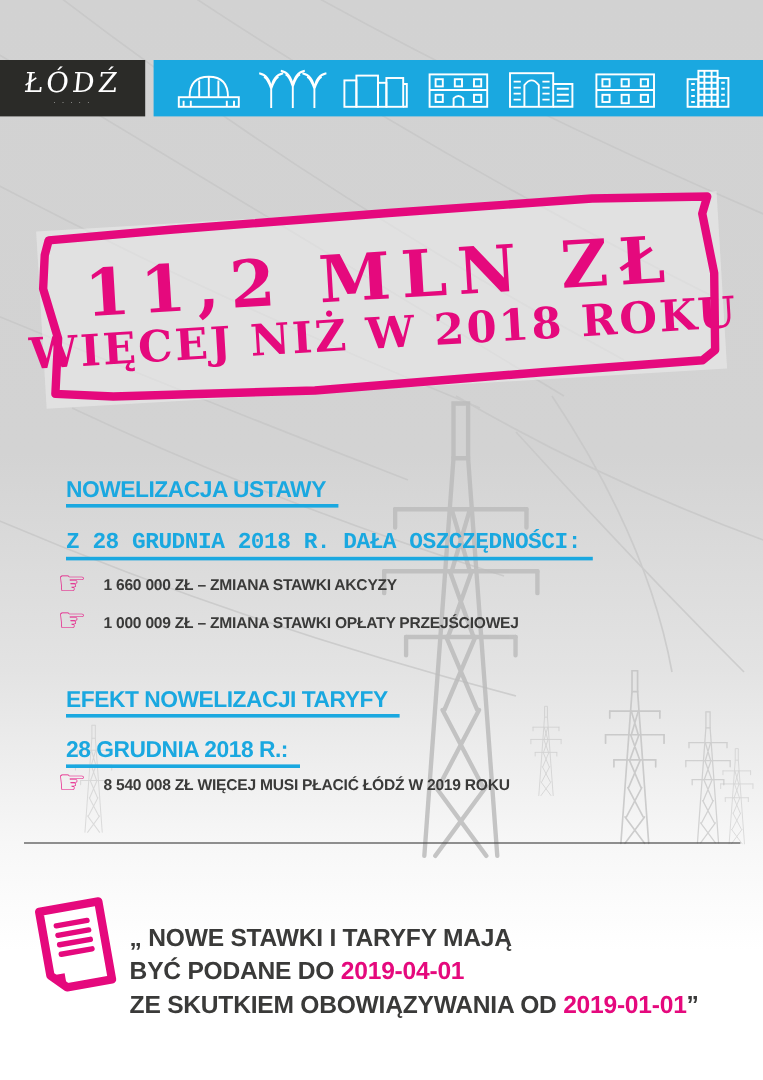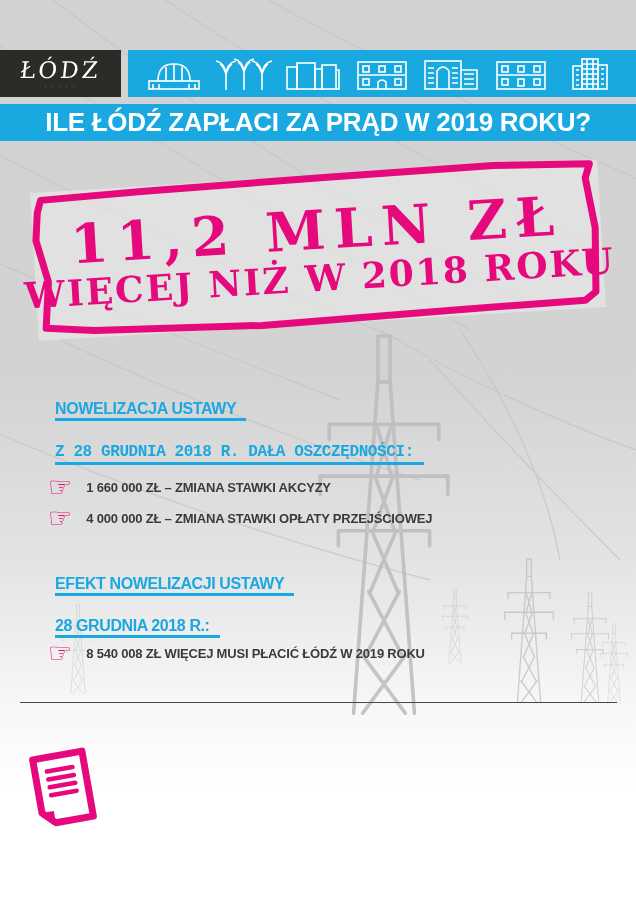--- a/index.html
+++ b/index.html
@@ -36,21 +36,21 @@
   .stamp-line1{
     color:var(--pink);font-family:"DejaVu Serif",serif;font-weight:bold;
     font-size:54px;letter-spacing:9px;line-height:1.05;white-space:nowrap;
   }
   .stamp-line2{
     color:var(--pink);font-family:"DejaVu Serif",serif;font-weight:bold;
     font-size:36px;letter-spacing:2px;line-height:1.1;white-space:nowrap;
   }
   
   .section{position:absolute;left:55px;z-index:2;}
-  .h-cyan{color:var(--cyan);font-size:16px;font-weight:bold;letter-spacing:-.4px;line-height:34px;white-space:nowrap;}
+  .h-cyan{color:var(--cyan);font-size:19px;font-weight:bold;letter-spacing:-.4px;line-height:34px;white-space:nowrap;}
   .h-cyan .u{border-bottom:3px solid var(--cyan);padding-bottom:1px;padding-right:10px;}
   .bullets{position:absolute;left:48px;z-index:2;}
   .bullet{display:flex;align-items:center;margin-bottom:9px;}
   .hand{color:var(--pink);font-size:27px;line-height:22px;margin-right:14px;font-family:"DejaVu Sans",sans-serif;}
   .bullet-text{color:#3a3a39;font-size:13px;font-weight:bold;letter-spacing:-.2px;white-space:nowrap;}
   .divider{position:absolute;left:20px;top:702px;width:597px;height:0;border-top:1.5px solid #4a4a4a;z-index:2;}
   
   .doc-icon{position:absolute;left:30px;top:747px;z-index:2;transform:rotate(-10deg);}
   .attribution{position:absolute;left:104px;top:745px;color:#4a4a49;font-size:15.5px;z-index:2;}
   .quote{position:absolute;left:108px;top:768px;z-index:2;color:#3a3a39;font-size:20.5px;font-weight:bold;line-height:28px;letter-spacing:-.2px;white-space:nowrap;}
@@ -146,23 +146,20 @@
     <svg width="58" height="36" viewBox="0 0 58 36" stroke="#fff" fill="none" stroke-width="1.6">
       <rect x="21" y="3" width="16" height="30"></rect>
       <path d="M26,3 V33 M32,3 V33 M21,8 H37 M21,13 H37 M21,18 H37 M21,23 H37 M21,28 H37"></path>
       <rect x="12" y="10" width="9" height="23"></rect>
       <path d="M15,14 H18 M15,19 H18 M15,24 H18 M15,29 H18"></path>
       <rect x="37" y="9" width="9" height="24"></rect>
       <path d="M40,13 H43 M40,18 H43 M40,23 H43 M40,28 H43"></path>
     </svg>
   </div>
 
-  <div class="banner">
-    <span class="banner-title">ILE ŁÓDŹ ZAPŁACI ZA PRĄD W 2019 ROKU?</span>
-  </div>
 
   <div class="stamp">
     <svg class="frame" width="580" height="160" viewBox="0 0 580 160" fill="none">
       <path d="M12,26 L16,14 L120,11 L300,8 L470,6 L566,10 L561,24 L568,74 L565,138 L554,146 L420,148 L230,152 L62,147 L14,142 L19,96 L9,54 Z" stroke="#e5097d" stroke-width="7" stroke-linejoin="round"></path>
     </svg>
     <div class="stamp-line1">11,2 MLN ZŁ</div>
     <div class="stamp-line2">WIĘCEJ NIŻ W 2018 ROKU</div>
   </div>
 
   <div class="section" style="top:392px;">
@@ -170,39 +167,44 @@
     <div class="h-cyan" style="margin-top:9px;font-family:Liberation Mono, monospace;"><span class="u">Z 28 GRUDNIA 2018 R. DAŁA OSZCZĘDNOŚCI:</span></div>
   </div>
 
   <div class="bullets" style="top:476px;">
     <div class="bullet">
       <span class="hand">☞</span>
       <span class="bullet-text">1 660 000 ZŁ – ZMIANA STAWKI AKCYZY</span>
     </div>
     <div class="bullet">
       <span class="hand">☞</span>
-      <span class="bullet-text">4 000 000 ZŁ – ZMIANA STAWKI OPŁATY PRZEJŚCIOWEJ</span>
+      <span class="bullet-text">1 000 009 ZŁ – ZMIANA STAWKI OPŁATY PRZEJŚCIOWEJ</span>
     </div>
   </div>
 
   <div class="section" style="top:567px;">
-    <div class="h-cyan"><span class="u">EFEKT NOWELIZACJI USTAWY</span></div>
+    <div class="h-cyan"><span class="u">EFEKT NOWELIZACJI TARYFY</span></div>
     <div class="h-cyan" style="margin-top:8px;"><span class="u">28 GRUDNIA 2018 R.:</span></div>
   </div>
 
   <div class="bullets" style="top:642px;">
     <div class="bullet">
       <span class="hand">☞</span>
       <span class="bullet-text">8 540 008 ZŁ WIĘCEJ MUSI PŁACIĆ ŁÓDŹ W 2019 ROKU</span>
     </div>
   </div>
 
   <div class="divider"></div>
 
   <svg class="doc-icon" width="66" height="82" viewBox="0 0 66 82" fill="none">
     <path d="M8,8 H58 V74 H20 L8,62 Z" fill="#fff" stroke="#e5097d" stroke-width="7" stroke-linejoin="round"></path>
     <path d="M8,62 L20,62 L20,74 Z" fill="#e5097d"></path>
     <path d="M20,22 H46 M20,30 H46 M20,38 H46 M20,46 H46" stroke="#e5097d" stroke-width="4.5" stroke-linecap="round"></path>
   </svg>
 
 
+  <div class="quote">
+    <div>„ NOWE STAWKI I TARYFY MAJĄ</div>
+    <div><span>BYĆ PODANE DO </span><span class="pink">2019-04-01</span></div>
+    <div><span>ZE SKUTKIEM OBOWIĄZYWANIA OD </span><span class="pink">2019-01-01</span><span>”</span></div>
+  </div>
 
 </div>
 
 </body></html>

